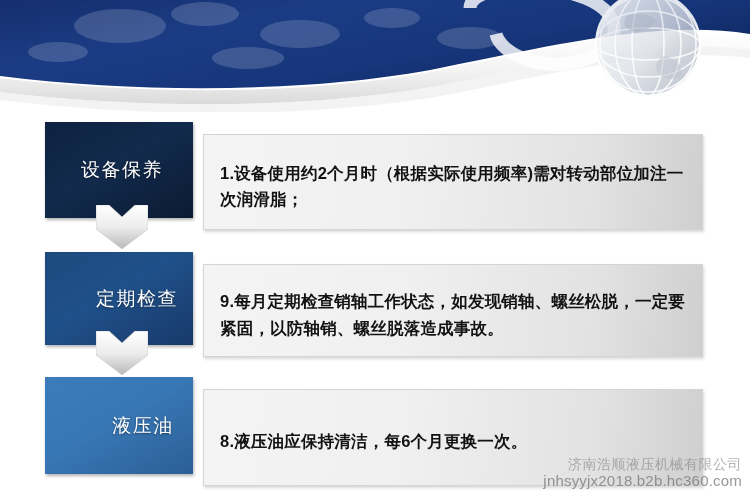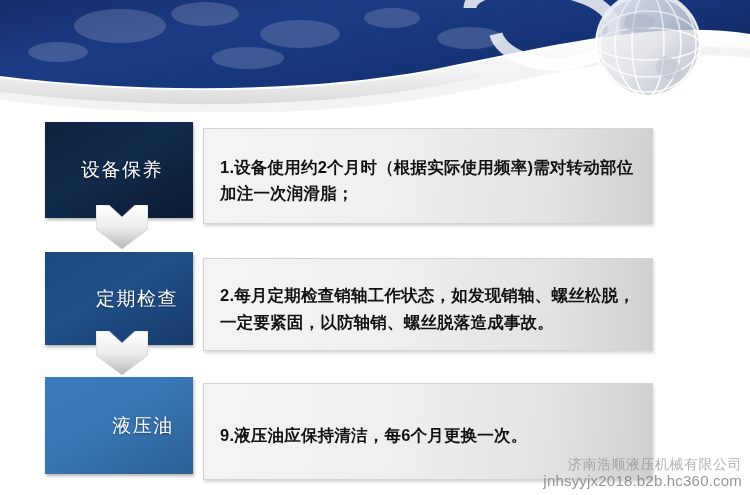--- a/index.html
+++ b/index.html
@@ -110,22 +110,22 @@
     color: #ffffff;
     font-size: 19px;
     letter-spacing: 1.5px;
     text-shadow: 0 1px 2px rgba(0,0,0,0.45);
     white-space: nowrap;
   }
 
   .text-panel {
     position: absolute;
     left: 158px;
-    top: 6px;
-    width: 450px;
+    top: 12px;
+    width: 500px;
     height: 100%;
     background: linear-gradient(95deg, #f4f4f4 0%, #f0f0f0 40%, #e2e2e2 78%, #cfcfcf 100%);
     border: 1px solid #d4d4d4;
     box-sizing: border-box;
     box-shadow: 1px 2px 3px rgba(0,0,0,0.16);
     display: flex;
     align-items: center;
     padding: 8px 14px 0 16px;
   }
   .text-panel .body-text {
@@ -271,21 +271,21 @@
         </defs>
         <path d="M13,0 L26,12 L39,0 L52,0 L52,24 L26,44 L0,24 L0,0 Z" fill="url(#arrGrad1)" stroke="#cccccc" stroke-width="0.7"></path>
       </svg>
     </div>
 
     <div class="row row-2">
       <div class="label-box tone-2">
         <span class="label-text">定期检查</span>
       </div>
       <div class="text-panel">
-        <span class="body-text">2.每月定期检查销轴工作状态，如发现销轴、螺丝松脱，一定要紧固，以防轴销、螺丝脱落造成事故。</span>
+        <span class="body-text">9.每月定期检查销轴工作状态，如发现销轴、螺丝松脱，一定要紧固，以防轴销、螺丝脱落造成事故。</span>
       </div>
     </div>
 
     <div class="arrow arrow-2">
       <svg width="52" height="44" viewBox="0 0 52 44">
         <defs>
           <linearGradient id="arrGrad2" x1="0" y1="0" x2="0" y2="1">
             <stop offset="0%" stop-color="#ffffff"></stop>
             <stop offset="50%" stop-color="#ededed"></stop>
             <stop offset="100%" stop-color="#b8b8b8"></stop>
@@ -293,21 +293,21 @@
         </defs>
         <path d="M13,0 L26,12 L39,0 L52,0 L52,24 L26,44 L0,24 L0,0 Z" fill="url(#arrGrad2)" stroke="#cccccc" stroke-width="0.7"></path>
       </svg>
     </div>
 
     <div class="row row-3">
       <div class="label-box tone-3">
         <span class="label-text">液压油</span>
       </div>
       <div class="text-panel">
-        <span class="body-text">9.液压油应保持清洁，每6个月更换一次。</span>
+        <span class="body-text">8.液压油应保持清洁，每6个月更换一次。</span>
       </div>
     </div>
 
   </div>
 
   <div class="watermark">
     <div class="wm-company">济南浩顺液压机械有限公司</div>
     <div class="wm-url">jnhsyyjx2018.b2b.hc360.com</div>
   </div>
 

